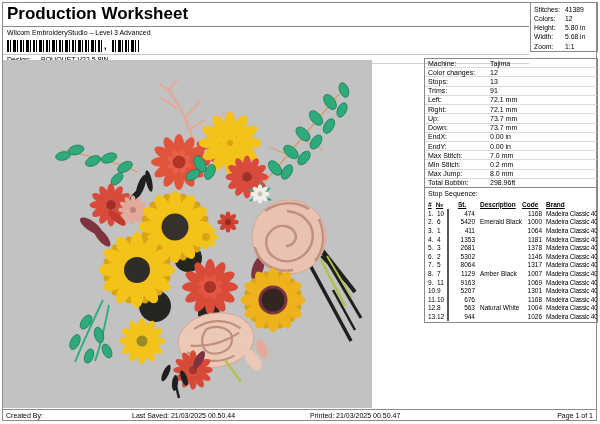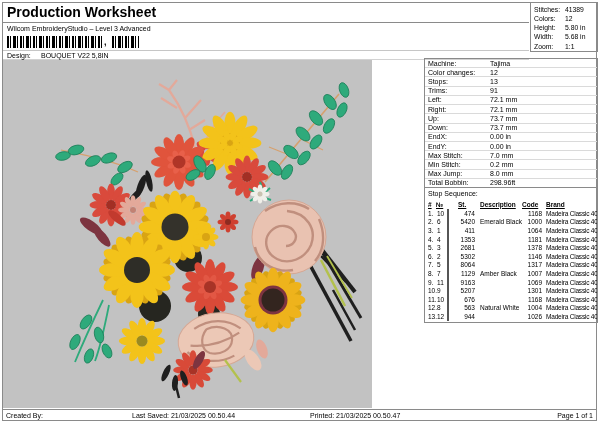--- a/index.html
+++ b/index.html
@@ -6,21 +6,21 @@
   body{
     width:600px;height:424px;position:relative;overflow:hidden;
     background:#ffffff;color:#000;
     font-family:"Liberation Sans","DejaVu Sans",sans-serif;
     -webkit-font-smoothing:antialiased;
   }
   .page-border{position:absolute;left:2px;top:2px;width:595px;height:419px;border:1px solid #8a8a8a;box-sizing:border-box;}
 
   
   .header{position:absolute;left:3px;top:3px;width:526px;}
-  .title{font-size:14px;font-weight:bold;padding:1px 0 2px 4px;border-bottom:1px solid #8a8a8a;white-space:nowrap;}
+  .title{font-size:17px;font-weight:bold;padding:1px 0 2px 4px;border-bottom:1px solid #8a8a8a;white-space:nowrap;}
   .subtitle{font-size:7px;padding:2px 0 1px 4px;white-space:nowrap;}
   .barcode-row{height:15px;padding:1px 0 1px 4px;border-bottom:1px solid #c6c6c6;display:flex;align-items:center;}
   .barcode{height:12px;width:96px;background:repeating-linear-gradient(90deg,#000 0 2px,#fff 2px 3px,#000 3px 4px,#fff 4px 6px,#000 6px 9px,#fff 9px 10px,#000 10px 11px,#fff 11px 13px);}
   .barcode.small{width:27px;margin-left:5px;}
   .barcode-comma{font-size:9px;font-weight:bold;margin-left:1px;line-height:14px;}
   .meta-row{display:flex;font-size:7px;height:8px;align-items:center;padding-left:4px;}
   .meta-row.first{border-bottom:1px solid #d2d2d2;}
   .meta-label{width:34px;}
 
   

